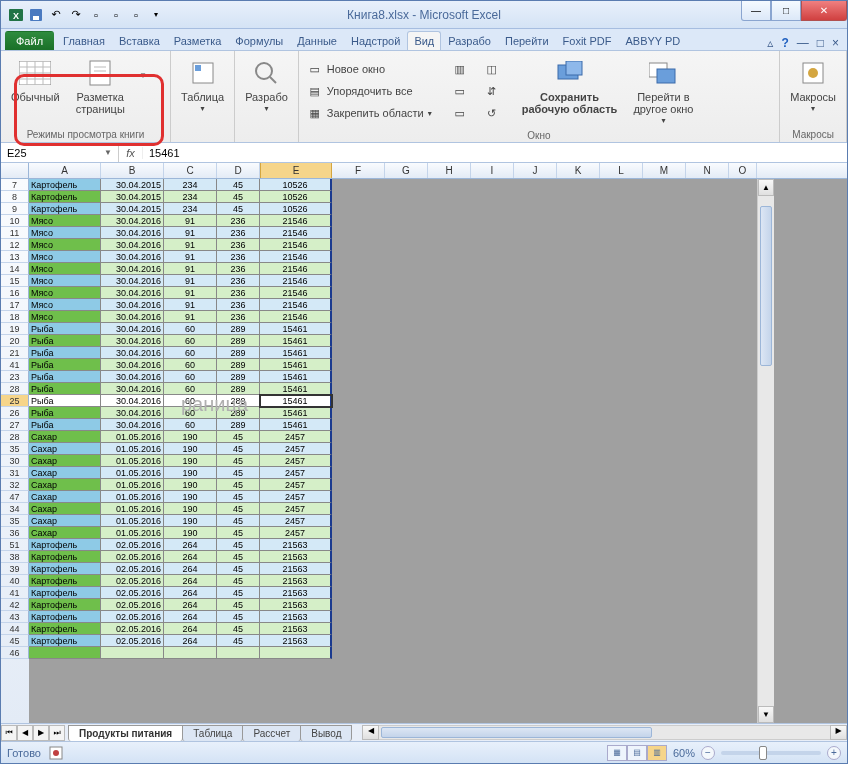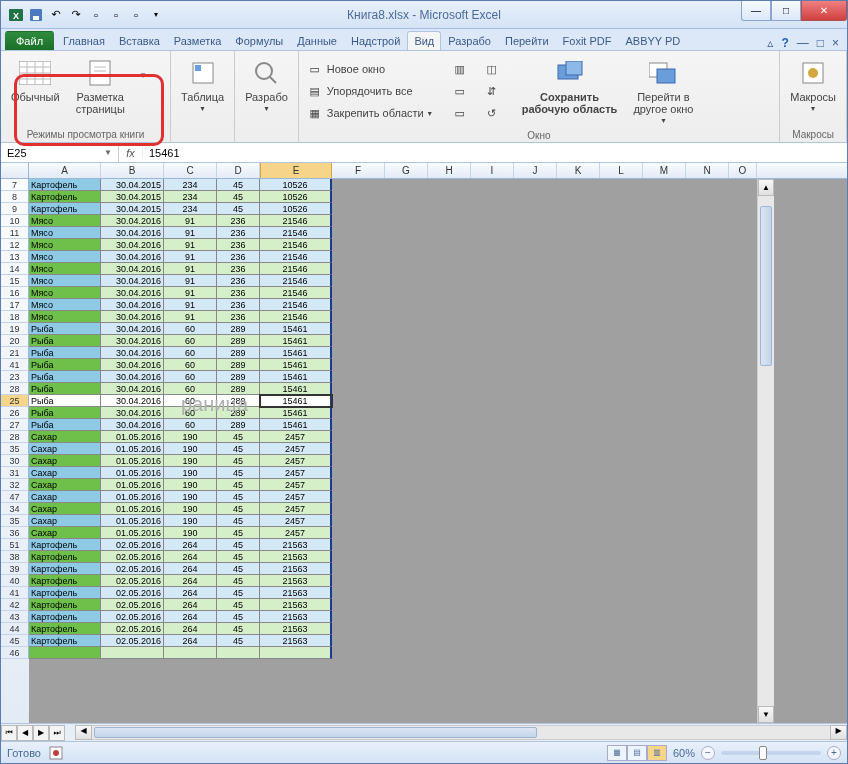--- a/index.html
+++ b/index.html
@@ -678,20 +678,26 @@
     </div>
   </div>
 
   <div class="sheettabs-bar">
     <div class="tab-nav">
       <div class="tab-nav-btn">⏮</div>
       <div class="tab-nav-btn">◀</div>
       <div class="tab-nav-btn">▶</div>
       <div class="tab-nav-btn">⏭</div>
     </div>
+    <div id="sheet-tabs" style="display:flex; margin-left:4px;">
+        <div class="sheet-tab active">Продукты питания</div>
+        <div class="sheet-tab">Таблица</div>
+        <div class="sheet-tab">Рассчет</div>
+        <div class="sheet-tab">Вывод</div>
+      </div>
     <div class="hscroll">
       <div class="hscroll-btn">◀</div>
       <div class="hscroll-track">
           <div class="hscroll-thumb"></div>
         </div>
       <div class="hscroll-btn">▶</div>
     </div>
   </div>
 
   <div class="statusbar">

